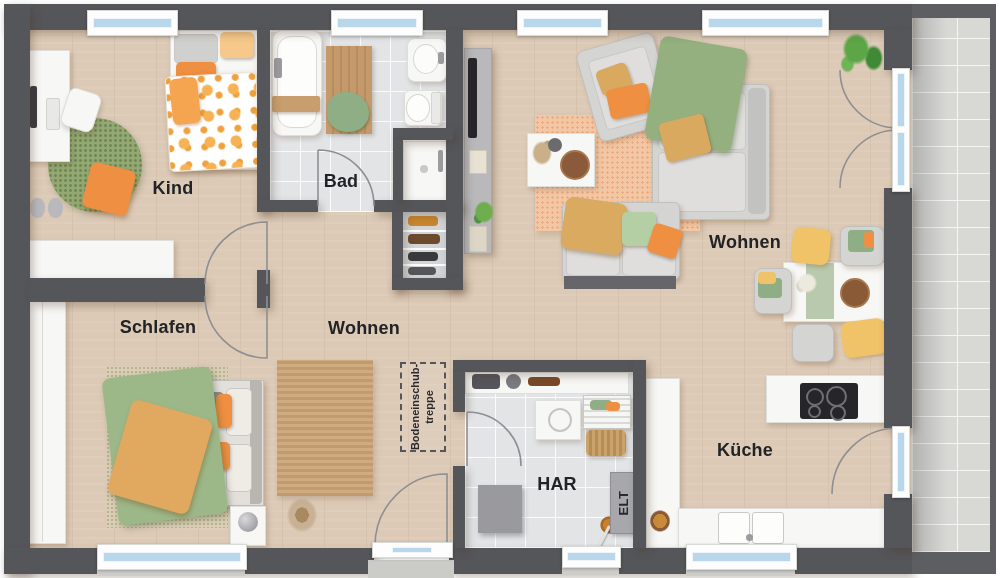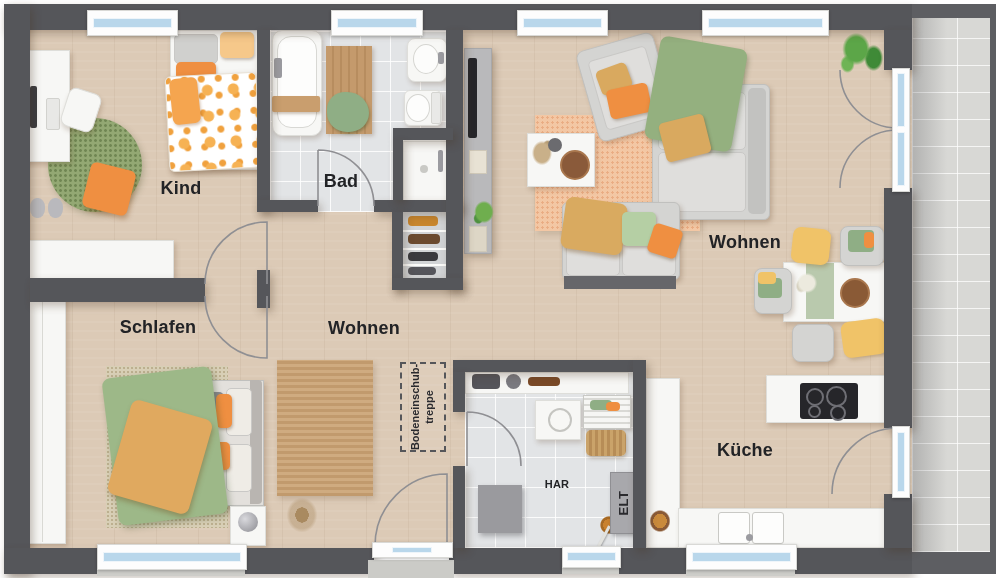--- a/index.html
+++ b/index.html
@@ -27,21 +27,21 @@
   .r4{border-radius:4px;} .r6{border-radius:6px;} .r8{border-radius:8px;} .round{border-radius:50%;}
   .orange{background:#ef8f41;} .green{background:#9db888;} .tan{background:#d9a95f;} .yellow{background:#f0c368;}
   .pillow{border-radius:5px;box-shadow:1px 2px 3px rgba(80,50,20,.30);}
   
   .win{background:#fdfdfd;border:1px solid #d9d9d6;box-shadow:0 1px 3px rgba(0,0,0,.25);}
   .glass{background:#b9d7eb;border:1px solid #eef5fa;}
   .sill{background:#cdcdc9;}
   
   .room-label{transform:translate(-50%,-50%);color:#222326;font-size:18px;font-weight:700;
               letter-spacing:.2px;white-space:nowrap;}
-  .room-label.small{font-size:11px;text-align:right;}
+  .room-label.small{font-size:18px;text-align:right;}
   .attic{border:2px dashed #55565a;background:rgba(255,255,255,.06);}
   .attic-text{position:absolute;left:50%;top:50%;transform:translate(-50%,-50%) rotate(-90deg);
               font-size:11px;font-weight:700;color:#2a2a2e;text-align:center;line-height:1.25;white-space:nowrap;}
   .elt-text{position:absolute;left:50%;top:50%;transform:translate(-50%,-50%) rotate(-90deg);
             font-size:13px;font-weight:700;color:#2a2a2e;letter-spacing:.5px;}
   .rug-peach{background-color:#f3c7a4;
              background-image:radial-gradient(rgba(225,150,105,.55) 1px, rgba(0,0,0,0) 1.4px);
              background-size:5px 5px;box-shadow:2px 3px 6px rgba(90,60,30,.18);}
   .rug-jute{background:repeating-linear-gradient(0deg,#c19a6d 0 3px,#cfab80 3px 6px);
             box-shadow:2px 3px 6px rgba(90,60,30,.2);}
@@ -274,21 +274,21 @@
   <div class="el sill" style="left:97px;top:566px;width:148px;height:10px"></div>
   <div class="el win" style="left:97px;top:544px;width:148px;height:24px"></div>
   <div class="el glass" style="left:103px;top:552px;width:136px;height:8px"></div>
   <div class="el sill" style="left:562px;top:564px;width:57px;height:10px"></div>
   <div class="el win" style="left:562px;top:546px;width:57px;height:20px"></div>
   <div class="el glass" style="left:567px;top:552px;width:47px;height:7px"></div>
   <div class="el sill" style="left:686px;top:566px;width:109px;height:10px"></div>
   <div class="el win" style="left:686px;top:544px;width:109px;height:24px"></div>
   <div class="el glass" style="left:692px;top:552px;width:97px;height:8px"></div>
 
-  <div class="el room-label" style="left:181px;top:188px">Kind</div>
+  <div class="el room-label" style="left:173px;top:188px">Kind</div>
   <div class="el room-label" style="left:341px;top:181px">Bad</div>
   <div class="el room-label" style="left:745px;top:242px">Wohnen</div>
   <div class="el room-label" style="left:158px;top:327px">Schlafen</div>
   <div class="el room-label" style="left:364px;top:328px">Wohnen</div>
   <div class="el room-label" style="left:745px;top:450px">Küche</div>
   <div class="el room-label small" style="left:557px;top:484px">HAR</div>
 
 </div>
 
 </body></html>

